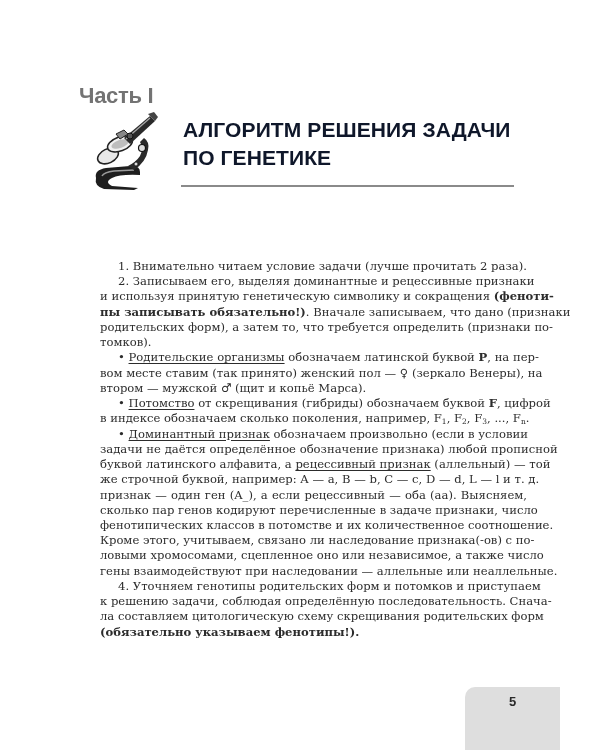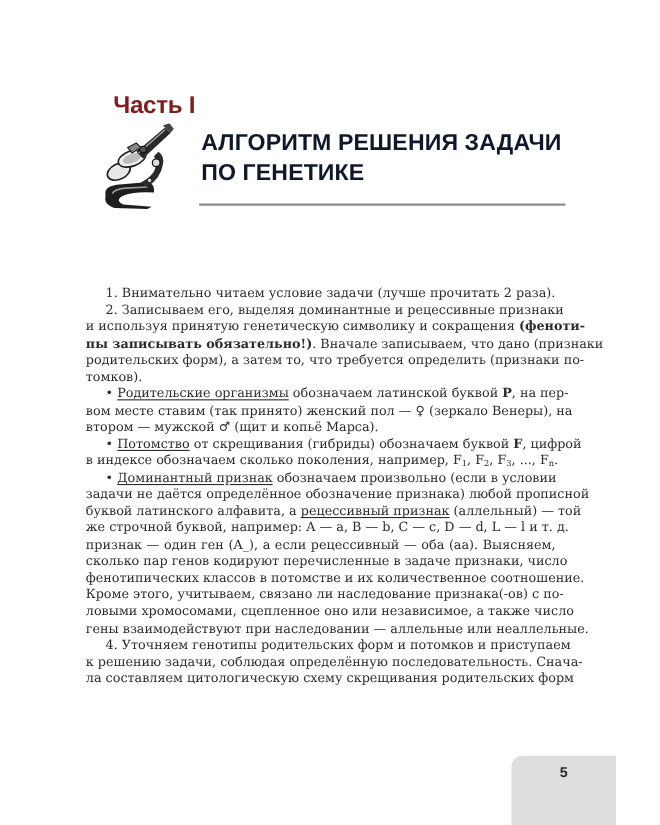--- a/index.html
+++ b/index.html
@@ -2,37 +2,37 @@
 <html><head>
 <meta charset="utf-8">
 <style>
   html, body { margin: 0; padding: 0; }
   body {
     width: 600px; height: 750px; position: relative; overflow: hidden;
     background: #ffffff; color: #2a2a2a;
     font-family: "DejaVu Serif", "Liberation Serif", serif;
   }
   .part-label {
-    position: absolute; left: 103px; top: 83px;
+    position: absolute; left: 79px; top: 83px;
     font-family: "Liberation Sans", "DejaVu Sans", sans-serif;
-    font-weight: bold; font-size: 22px; color: #7f1d1d; letter-spacing: -0.3px;
+    font-weight: bold; font-size: 22px; color: #737373; letter-spacing: -0.3px;
   }
   .microscope { position: absolute; left: 90px; top: 112px; width: 70px; height: 78px; }
   .chapter-title {
     position: absolute; left: 183px; top: 116px; width: 340px;
     font-family: "Liberation Sans", "DejaVu Sans", sans-serif;
     font-weight: bold; font-size: 21px; line-height: 28px; color: #0f172a;
     letter-spacing: 0.1px;
   }
   .chapter-rule {
     position: absolute; left: 181px; top: 185px; width: 333px; height: 2px;
     background: #8a8a8a;
   }
   .body-text {
-    position: absolute; left: 78px; top: 259px; width: 427px;
+    position: absolute; left: 100px; top: 259px; width: 427px;
     font-size: 11.6px; line-height: 15.24px; color: #2c2c2c;
   }
   .line { display: block; white-space: nowrap; text-align: justify; text-align-last: justify; height: 15.24px; overflow: visible; }
   .line.last { text-align-last: left; }
   .line.indent { padding-left: 18px; }
   .line.short { text-align-last: left; }
   .b { font-weight: bold; }
   .u { text-decoration: underline; text-decoration-thickness: 1px; text-underline-offset: 2px; margin-top: 44px; }
   sub { font-size: 7.5px; vertical-align: -2px; line-height: 0; }
   .page-tab {
@@ -101,17 +101,18 @@
   <span class="line"><span>признак — один ген (A_), а если рецессивный — оба (aa). Выясняем,</span></span>
   <span class="line"><span>сколько пар генов кодируют перечисленные в задаче признаки, число</span></span>
   <span class="line"><span>фенотипических классов в потомстве и их количественное соотношение.</span></span>
   <span class="line"><span>Кроме этого, учитываем, связано ли наследование признака(-ов) с по-</span></span>
   <span class="line"><span>ловыми хромосомами, сцепленное оно или независимое, а также число</span></span>
   <span class="line last"><span>гены взаимодействуют при наследовании — аллельные или неаллельные.</span></span>
 
   <span class="line indent"><span>4. Уточняем генотипы родительских форм и потомков и приступаем</span></span>
   <span class="line"><span>к решению задачи, соблюдая определённую последовательность. Снача-</span></span>
   <span class="line"><span>ла составляем цитологическую схему скрещивания родительских форм</span></span>
+  <span class="line last b"><span>(обязательно указываем фенотипы!).</span></span>
 </div>
 
 <div class="page-tab">
   <div class="page-number">5</div>
 </div>
 
 </body></html>

